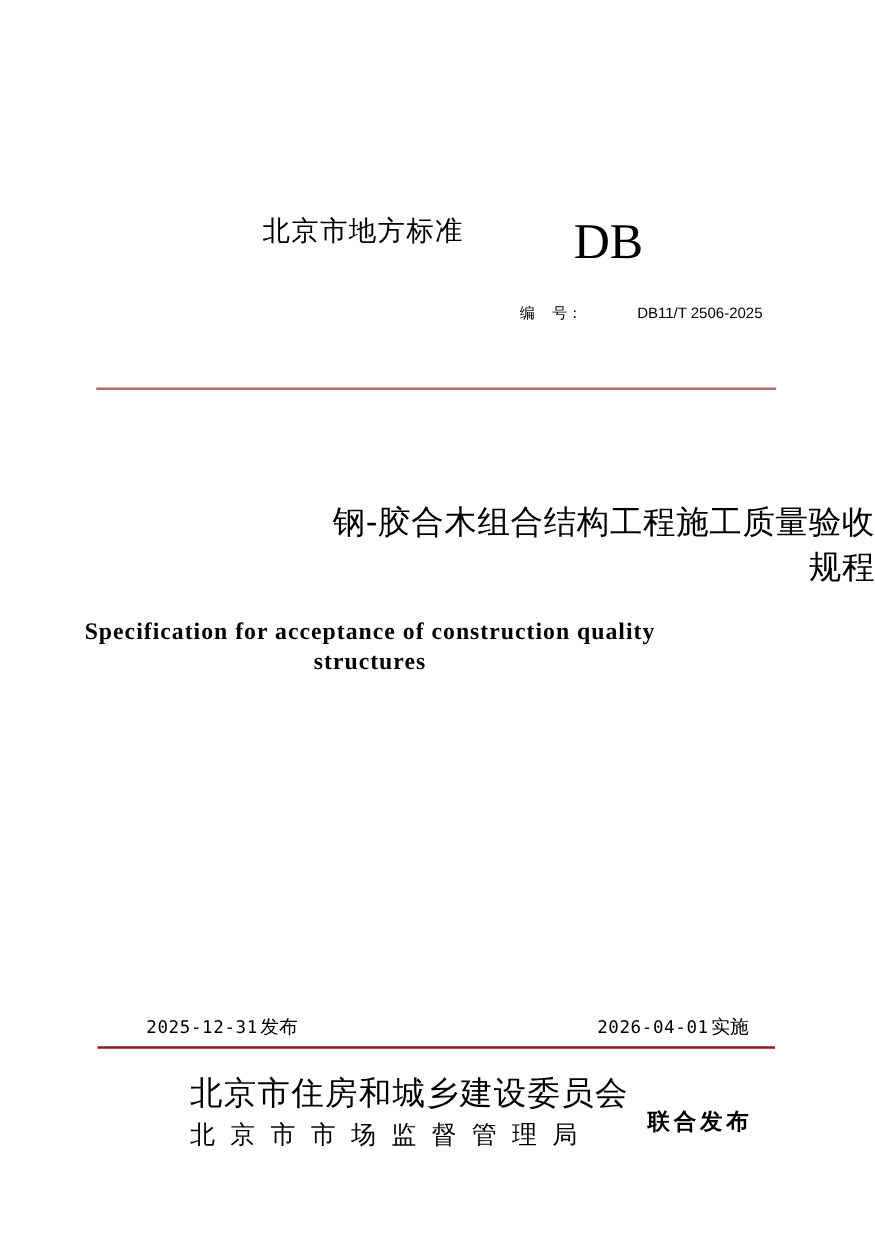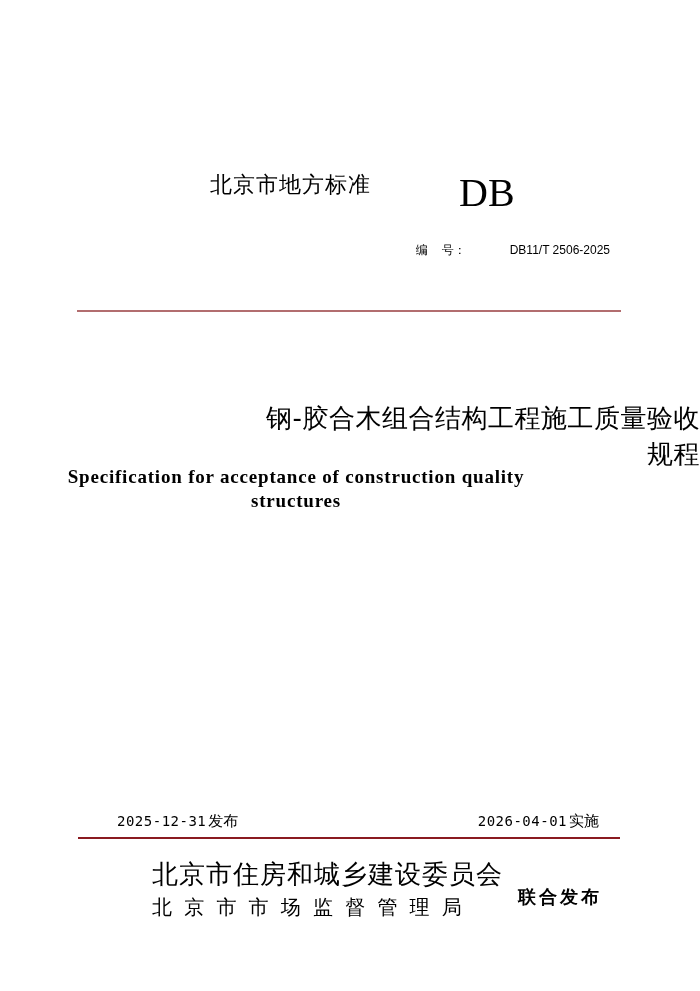--- a/index.html
+++ b/index.html
@@ -10,21 +10,21 @@
   .mono { font-family: "DejaVu Sans Mono", "Liberation Mono", monospace; }
   .sans { font-family: "Liberation Sans", "DejaVu Sans", sans-serif; padding-left: 44px; }
 
   .std-label { left: 210px; top: 170px; font-size: 22px; letter-spacing: 1px; }
   .db-mark { left: 435px; top: 168px; font-size: 40px; line-height: 50px; margin-left: 24px; }
   .code { right: 90px; top: 242px; font-size: 12px; }
   .code .k1 { margin-right: 14px; }
   .rule-top { left: 77px; top: 310px; width: 544px; height: 2px; background: #b26d6f; }
 
   .title-cn { left: 0; width: 700px; top: 400px; text-align: right; font-size: 26px; line-height: 36px; letter-spacing: 0.5px; }
-  .title-en { left: 0; width: 592px; top: 465px; text-align: center; font-size: 19px; line-height: 24px; font-weight: bold; letter-spacing: 0.8px; }
+  .title-en { left: 0; width: 592px; top: 494px; text-align: center; font-size: 19px; line-height: 24px; font-weight: bold; letter-spacing: 0.8px; }
 
   .date-pub { left: 85px; top: 812px; font-size: 14px; margin-left: 32px; }
   .date-impl { right: 101px; top: 812px; font-size: 14px; }
   .date .d { letter-spacing: 0.5px; }
   .date .w { font-size: 15px; margin-left: 2px; }
   .rule-bottom { left: 78px; top: 837px; width: 542px; height: 2px; background: #8a1a20; }
 
   .issuer1 { left: 152px; top: 857px; font-size: 26px; letter-spacing: 1px; }
   .issuer2 { left: 152px; top: 894px; font-size: 20px; letter-spacing: 12.2px; }
   .joint { left: 518px; top: 885px; font-size: 18px; font-weight: bold; letter-spacing: 3px; }

